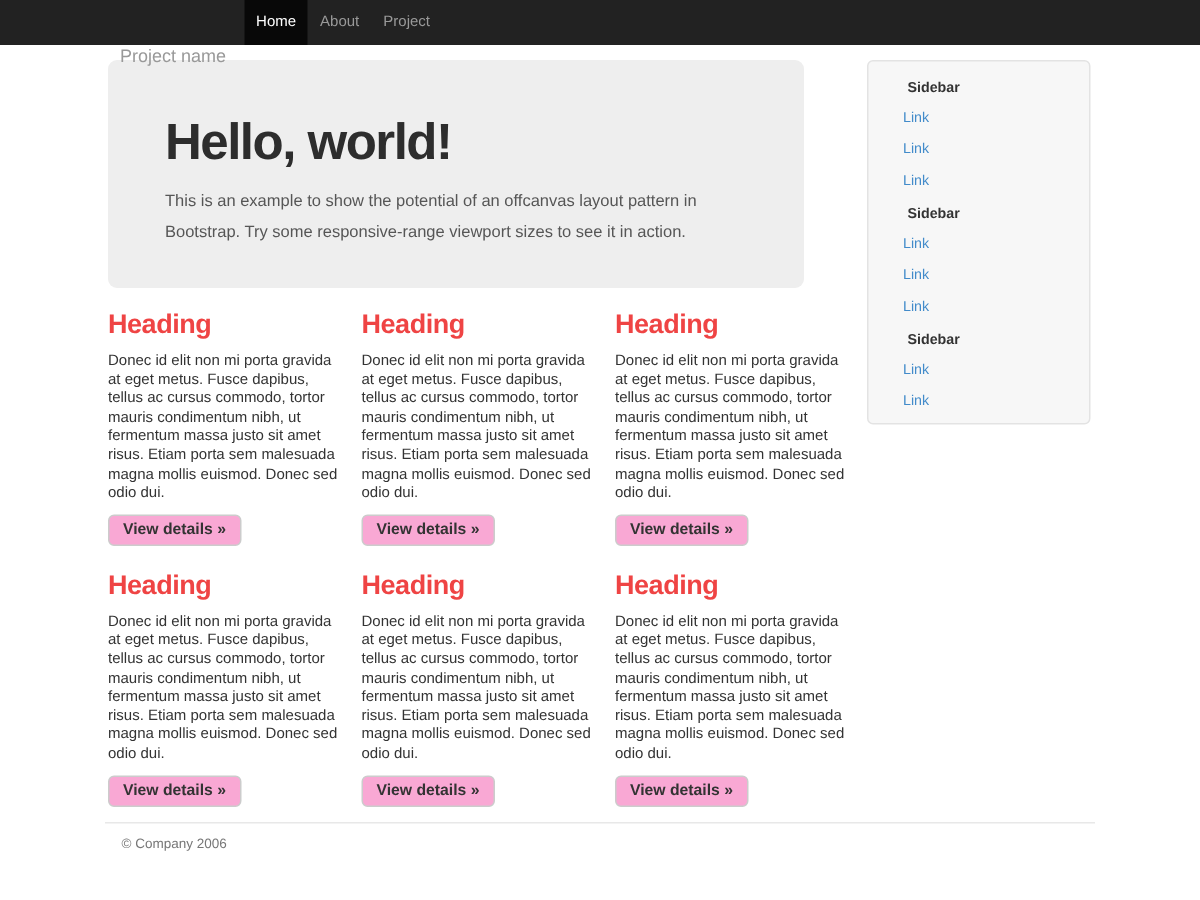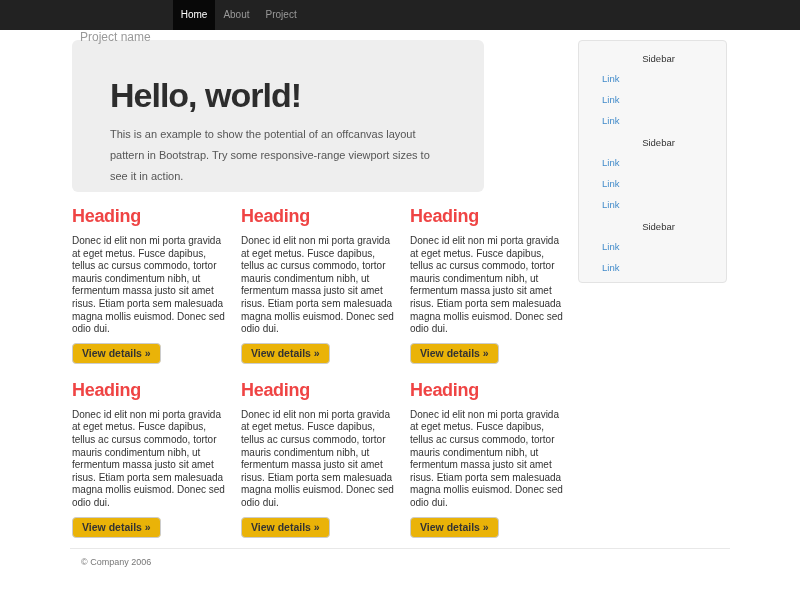--- a/index.html
+++ b/index.html
@@ -25,40 +25,40 @@
     font-size: 12px;
     color: #999999;
     line-height: 30px;
     text-decoration: none;
     white-space: nowrap;
     margin-top: 22px;
   }
   .nav {
     display: flex;
     list-style: none;
-    margin-left: 22px;
+    margin-left: 12px;
   }
   .nav li { display: block; }
   .nav li a {
     display: block;
     line-height: 30px;
     padding: 0 8px;
     font-size: 10px;
     color: #999999;
     text-decoration: none;
   }
   .nav li.active a {
     background: #080808;
     color: #ffffff;
   }
 
   
   .jumbotron {
     margin: 10px 0 0 72px;
-    width: 412px;
+    width: 464px;
     height: 152px;
     background: #eeeeee;
     border-radius: 6px;
     padding: 36px 38px 0 38px;
     overflow: hidden;
   }
   .jumbotron h1 {
     font-size: 34px;
     line-height: 38px;
     font-weight: bold;
@@ -84,22 +84,21 @@
     border: 1px solid #e3e3e3;
     border-radius: 4px;
     padding: 12px 14px;
     overflow: hidden;
   }
   .side-group-title {
     font-size: 9.5px;
     line-height: 11px;
     color: #333333;
     margin: 6px 0 4px 12px;
-    font-weight: normal;
-    text-align: center;
+    font-weight: bold;
   }
   .side-group:first-child .side-group-title { margin-top: 0; }
   .side-link {
     display: block;
     font-size: 9.5px;
     line-height: 11px;
     padding: 5px 0 5px 9px;
     color: #428bca;
     text-decoration: none;
   }
@@ -127,21 +126,21 @@
     color: #333333;
     width: 153px;
     margin: 0 0 7px 0;
   }
   .btn {
     display: inline-block;
     font-family: "Liberation Sans", sans-serif;
     font-size: 10.5px;
     font-weight: bold;
     color: #333333;
-    background: #eab308;
+    background: #f9a8d4;
     border: 1px solid #cccccc;
     border-radius: 4px;
     padding: 3px 9px 4px 9px;
     cursor: pointer;
     white-space: nowrap;
   }
 
   
   .rule {
     border: 0;

